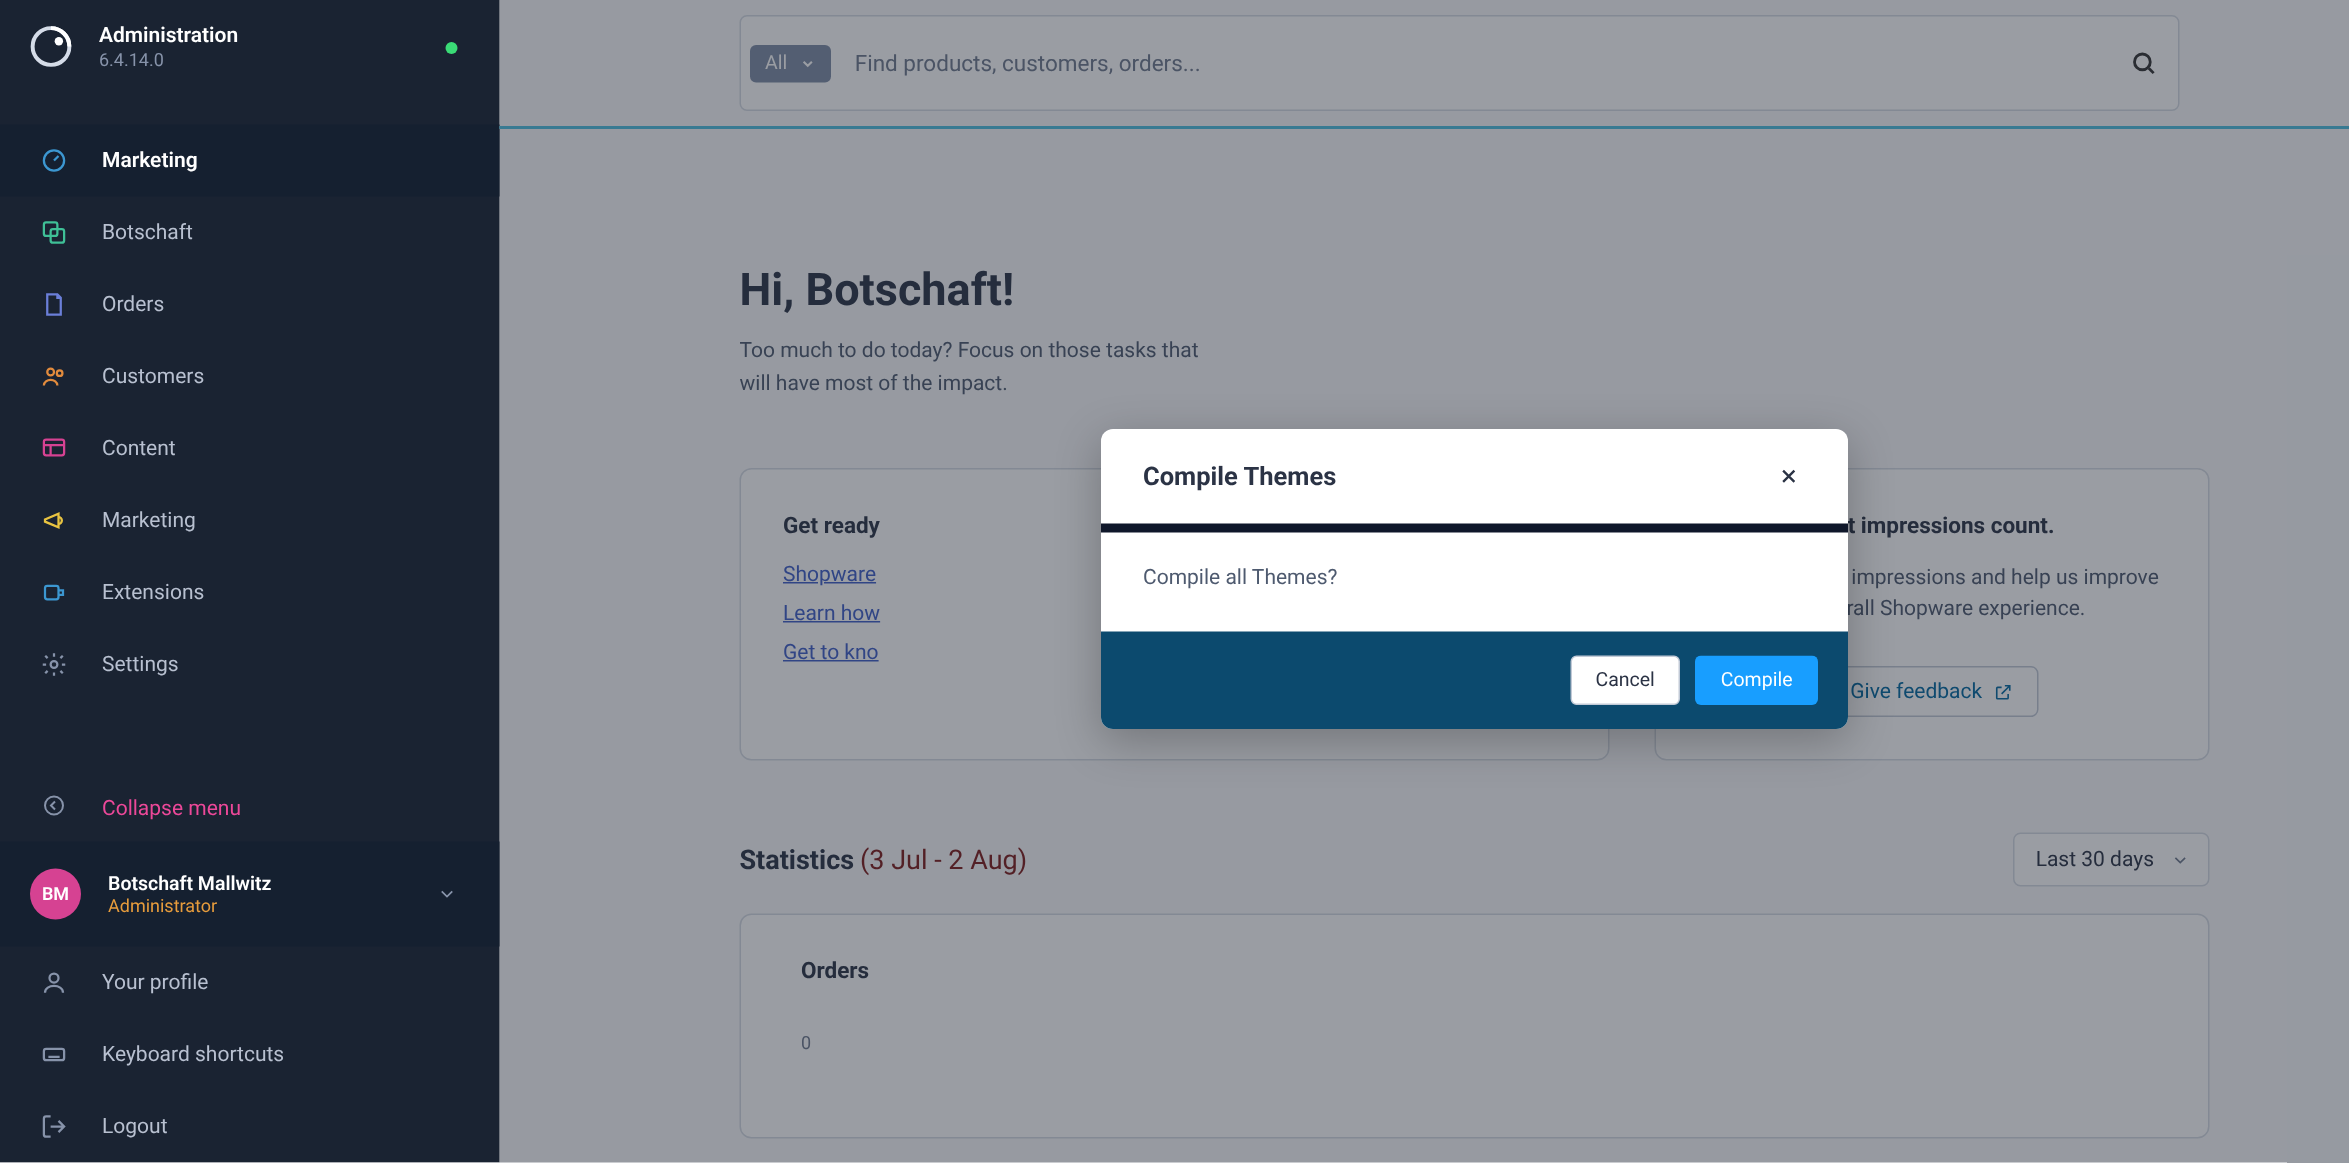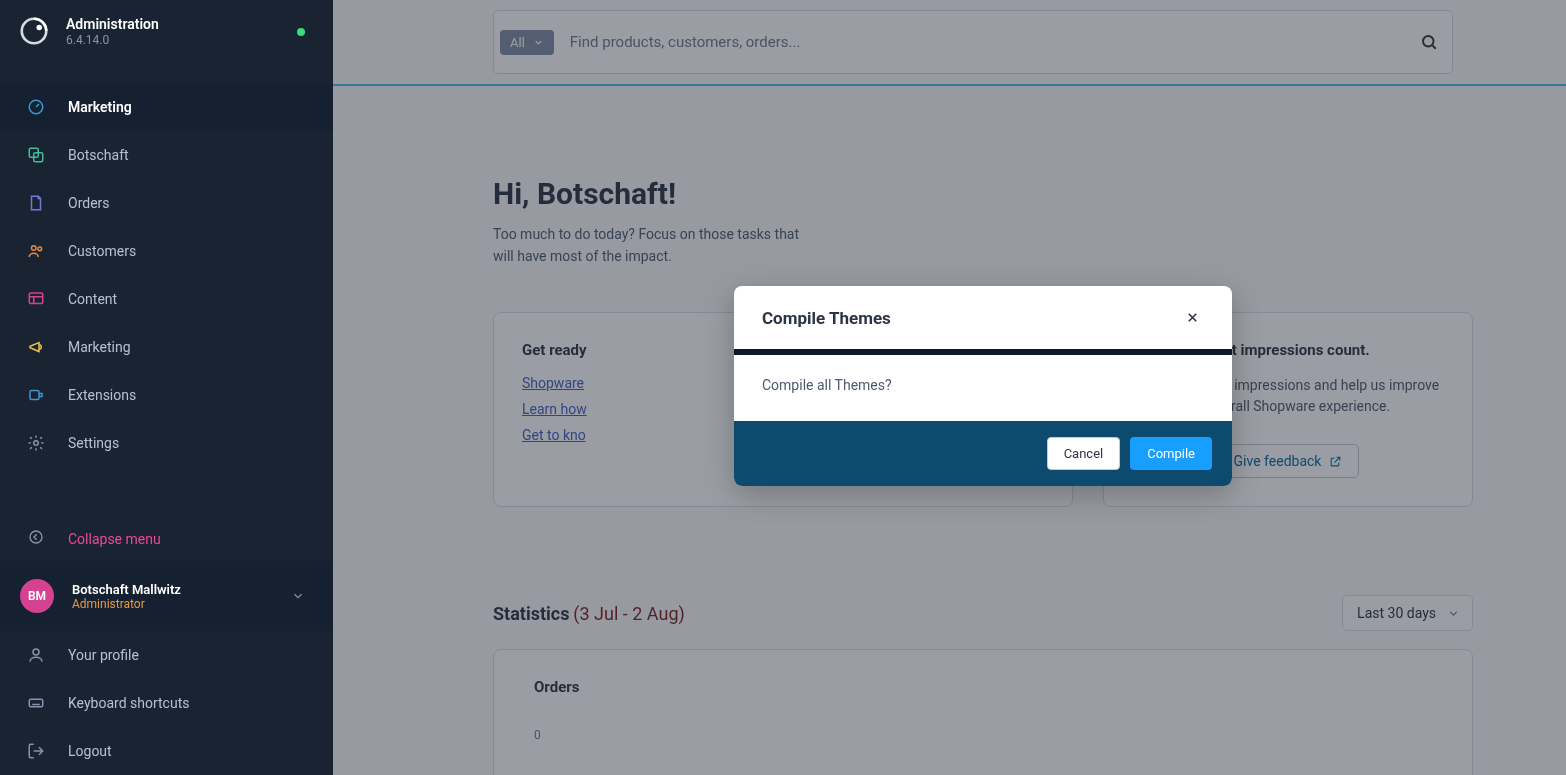--- a/index.html
+++ b/index.html
@@ -40,21 +40,21 @@
 .filter-pill { background: #7e8da6; color: #fff; font-size: 13px; padding: 5px 10px; border-radius: 4px; display: flex; align-items: center; gap: 8px; margin-right: 16px; }
 .search-input { flex: 1; border: none; outline: none; font-size: 15px; color: #333; background: transparent; }
 .search-input::placeholder { color: #6f7a8e; }
 .search-icon { color: #333; }
 .notif-wrap { margin-left: auto; position: relative; color: #2c3748; }
 
 .content { padding: 90px 160px 0 160px; overflow: auto; flex: 1; }
 .greeting { font-size: 30px; font-weight: 700; color: #2b3345; margin-bottom: 12px; }
 .subgreeting { font-size: 14px; color: #4e5a6f; max-width: 310px; line-height: 1.6; margin-bottom: 44px; }
 
-.cards-row { display: flex; gap: 30px; margin-bottom: 88px; }
+.cards-row { display: flex; gap: 30px; margin-bottom: 48px; }
 .card { border: 1px solid #d6dbe3; border-radius: 8px; background: #fff; padding: 28px 28px; }
 .card.left { flex: 0 0 580px; }
 .card.right { flex: 0 0 370px; text-align: center; }
 .card-title { font-size: 15px; font-weight: 700; color: #2b3345; margin-bottom: 16px; }
 .card-links { display: flex; flex-direction: column; gap: 10px; }
 .card-link { color: #4060c9; font-size: 14px; text-decoration: underline; cursor: pointer; }
 .card-text { font-size: 14px; color: #4e5a6f; line-height: 1.55; margin-bottom: 26px; }
 .feedback-btn { display: inline-flex; align-items: center; gap: 8px; border: 1px solid #c1c9d6; border-radius: 5px; padding: 8px 16px; font-size: 14px; color: #0369a1; background: #fff; cursor: pointer; }
 
 .stats-row { display: flex; align-items: center; justify-content: space-between; margin-bottom: 18px; }

